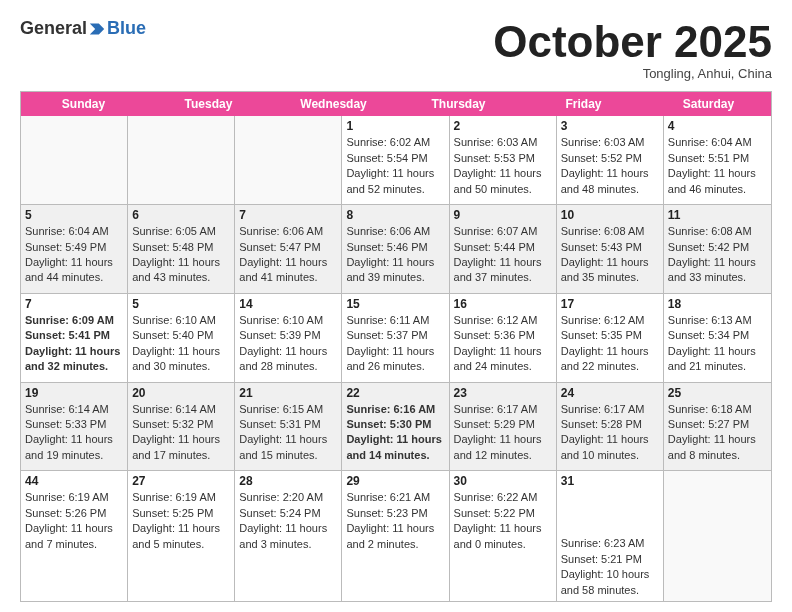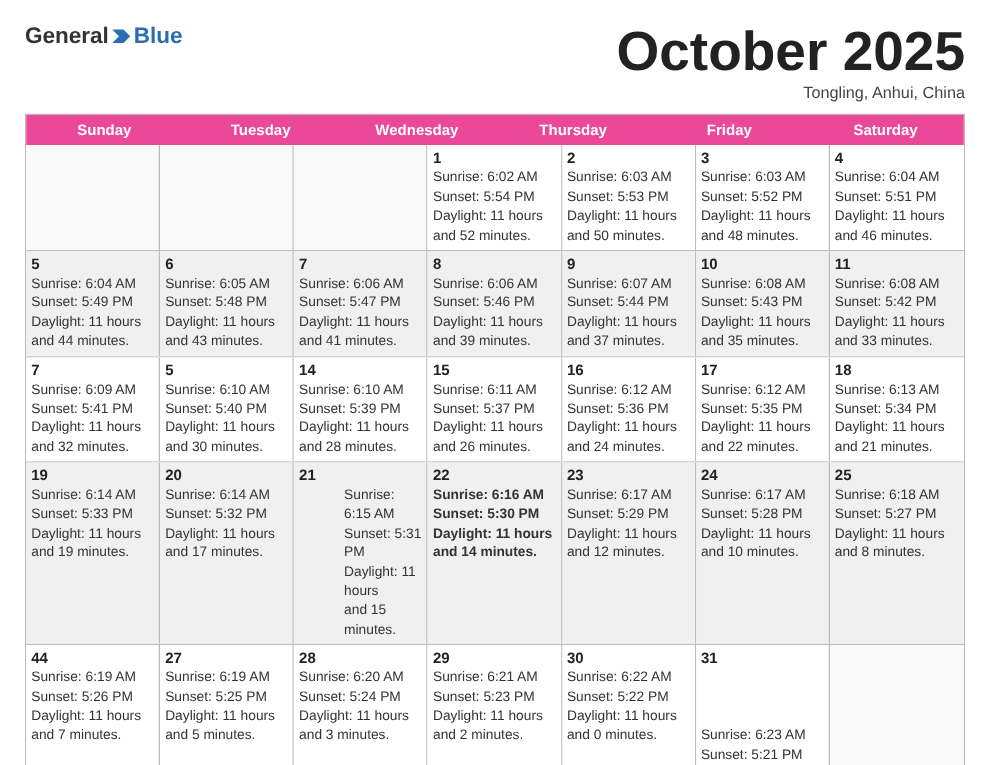--- a/index.html
+++ b/index.html
@@ -221,21 +221,21 @@
             <span class="day-num">11</span>
             <div class="cell-info" style="white-space: pre-line;">Sunrise: 6:08 AM
 Sunset: 5:42 PM
 Daylight: 11 hours
 and 33 minutes.</div>
           </div>
         </div>
         <div class="cal-row">
           <div class="cal-cell">
             <span class="day-num">7</span>
-            <div class="cell-info" style="white-space: pre-line;">Sunrise: 6:09 AM
+            <div class="cell-info" style="white-space: pre-line; font-weight: bold;">Sunrise: 6:09 AM
 Sunset: 5:41 PM
 Daylight: 11 hours
 and 32 minutes.</div>
           </div>
           <div class="cal-cell">
             <span class="day-num">5</span>
             <div class="cell-info" style="white-space: pre-line;">Sunrise: 6:10 AM
 Sunset: 5:40 PM
 Daylight: 11 hours
 and 30 minutes.</div>
@@ -286,21 +286,21 @@
           </div>
           <div class="cal-cell shaded">
             <span class="day-num">20</span>
             <div class="cell-info" style="white-space: pre-line;">Sunrise: 6:14 AM
 Sunset: 5:32 PM
 Daylight: 11 hours
 and 17 minutes.</div>
           </div>
           <div class="cal-cell shaded">
             <span class="day-num">21</span>
-            <div class="cell-info" style="white-space: pre-line; margin-left: 36px;">Sunrise: 6:15 AM
+            <div class="cell-info" style="white-space: pre-line;">Sunrise: 6:15 AM
 Sunset: 5:31 PM
 Daylight: 11 hours
 and 15 minutes.</div>
           </div>
           <div class="cal-cell shaded">
             <span class="day-num">22</span>
             <div class="cell-info" style="white-space: pre-line; font-weight: bold;">Sunrise: 6:16 AM
 Sunset: 5:30 PM
 Daylight: 11 hours
 and 14 minutes.</div>
@@ -337,21 +337,21 @@
           </div>
           <div class="cal-cell">
             <span class="day-num">27</span>
             <div class="cell-info" style="white-space: pre-line;">Sunrise: 6:19 AM
 Sunset: 5:25 PM
 Daylight: 11 hours
 and 5 minutes.</div>
           </div>
           <div class="cal-cell">
             <span class="day-num">28</span>
-            <div class="cell-info" style="white-space: pre-line;">Sunrise: 6:20 AM
+            <div class="cell-info" style="white-space: pre-line;">Sunrise: 2:20 AM
 Sunset: 5:24 PM
 Daylight: 11 hours
 and 3 minutes.</div>
           </div>
           <div class="cal-cell">
             <span class="day-num">29</span>
             <div class="cell-info" style="white-space: pre-line;">Sunrise: 6:21 AM
 Sunset: 5:23 PM
 Daylight: 11 hours
 and 2 minutes.</div>

